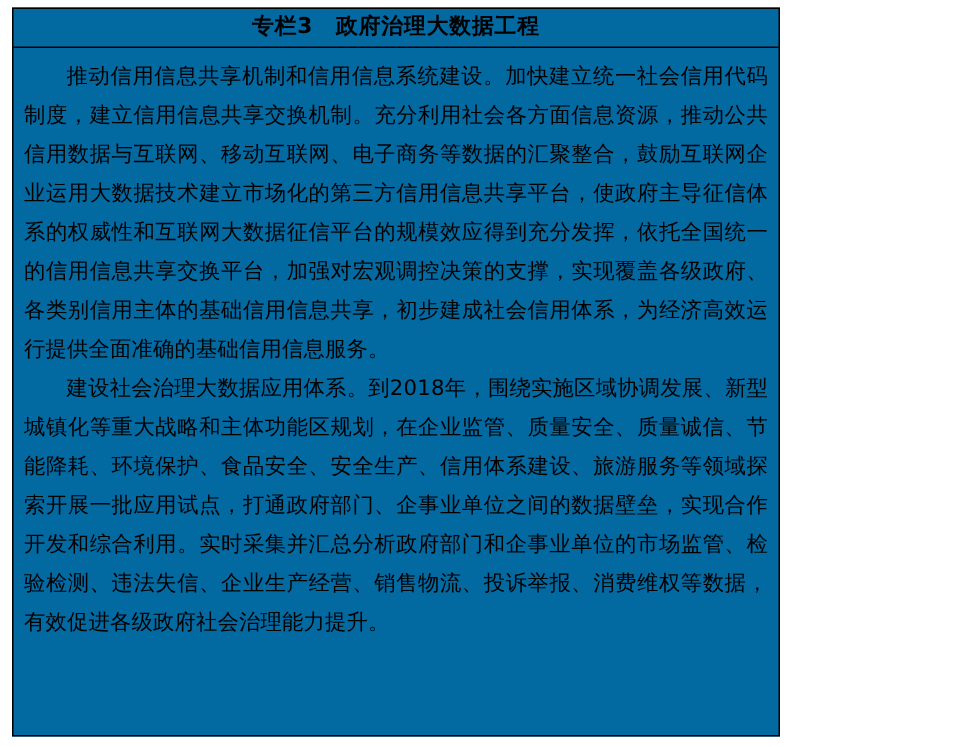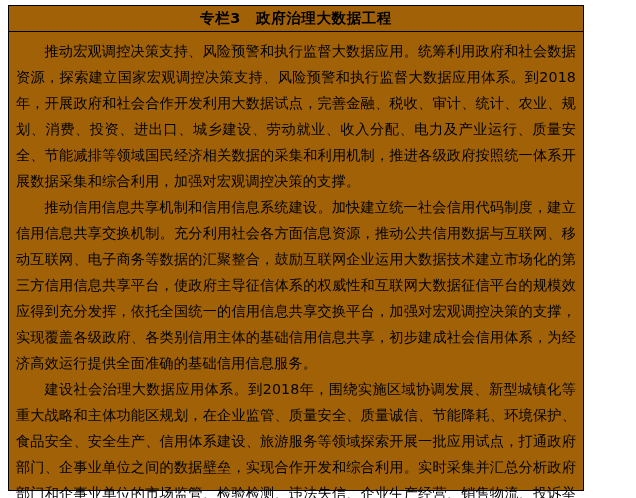--- a/index.html
+++ b/index.html
@@ -21,25 +21,25 @@
     width: 636px;
     height: 498px;
     box-sizing: border-box;
   }
 
   
   .callout-box {
     position: absolute;
     left: 8px;
     top: 5px;
-    width: 576px;
+    width: 512px;
     height: 486px;
     box-sizing: border-box;
     border: 1px solid #000000;
-    background: #a16207;
+    background: #0369a1;
   }
 
   
   .callout-header {
     box-sizing: border-box;
     height: 26px;
     border-bottom: 1px solid #000000;
     display: flex;
     align-items: center;
     justify-content: center;
@@ -84,21 +84,20 @@
 <div class="page">
 
   <div class="callout-box">
 
     <div class="callout-header">
       <div class="callout-title">专栏3　政府治理大数据工程</div>
     </div>
 
     <div class="callout-body">
 
-      <p class="para">推动宏观调控决策支持、风险预警和执行监督大数据应用。统筹利用政府和社会数据资源，探索建立国家宏观调控决策支持、风险预警和执行监督大数据应用体系。到2018年，开展政府和社会合作开发利用大数据试点，完善金融、税收、审计、统计、农业、规划、消费、投资、进出口、城乡建设、劳动就业、收入分配、电力及产业运行、质量安全、节能减排等领域国民经济相关数据的采集和利用机制，推进各级政府按照统一体系开展数据采集和综合利用，加强对宏观调控决策的支撑。</p>
 
       <p class="para">推动信用信息共享机制和信用信息系统建设。加快建立统一社会信用代码制度，建立信用信息共享交换机制。充分利用社会各方面信息资源，推动公共信用数据与互联网、移动互联网、电子商务等数据的汇聚整合，鼓励互联网企业运用大数据技术建立市场化的第三方信用信息共享平台，使政府主导征信体系的权威性和互联网大数据征信平台的规模效应得到充分发挥，依托全国统一的信用信息共享交换平台，加强对宏观调控决策的支撑，实现覆盖各级政府、各类别信用主体的基础信用信息共享，初步建成社会信用体系，为经济高效运行提供全面准确的基础信用信息服务。</p>
 
       <p class="para">建设社会治理大数据应用体系。到2018年，围绕实施区域协调发展、新型城镇化等重大战略和主体功能区规划，在企业监管、质量安全、质量诚信、节能降耗、环境保护、食品安全、安全生产、信用体系建设、旅游服务等领域探索开展一批应用试点，打通政府部门、企事业单位之间的数据壁垒，实现合作开发和综合利用。实时采集并汇总分析政府部门和企事业单位的市场监管、检验检测、违法失信、企业生产经营、销售物流、投诉举报、消费维权等数据，有效促进各级政府社会治理能力提升。</p>
 
     </div>
 
   </div>
 
 </div>

